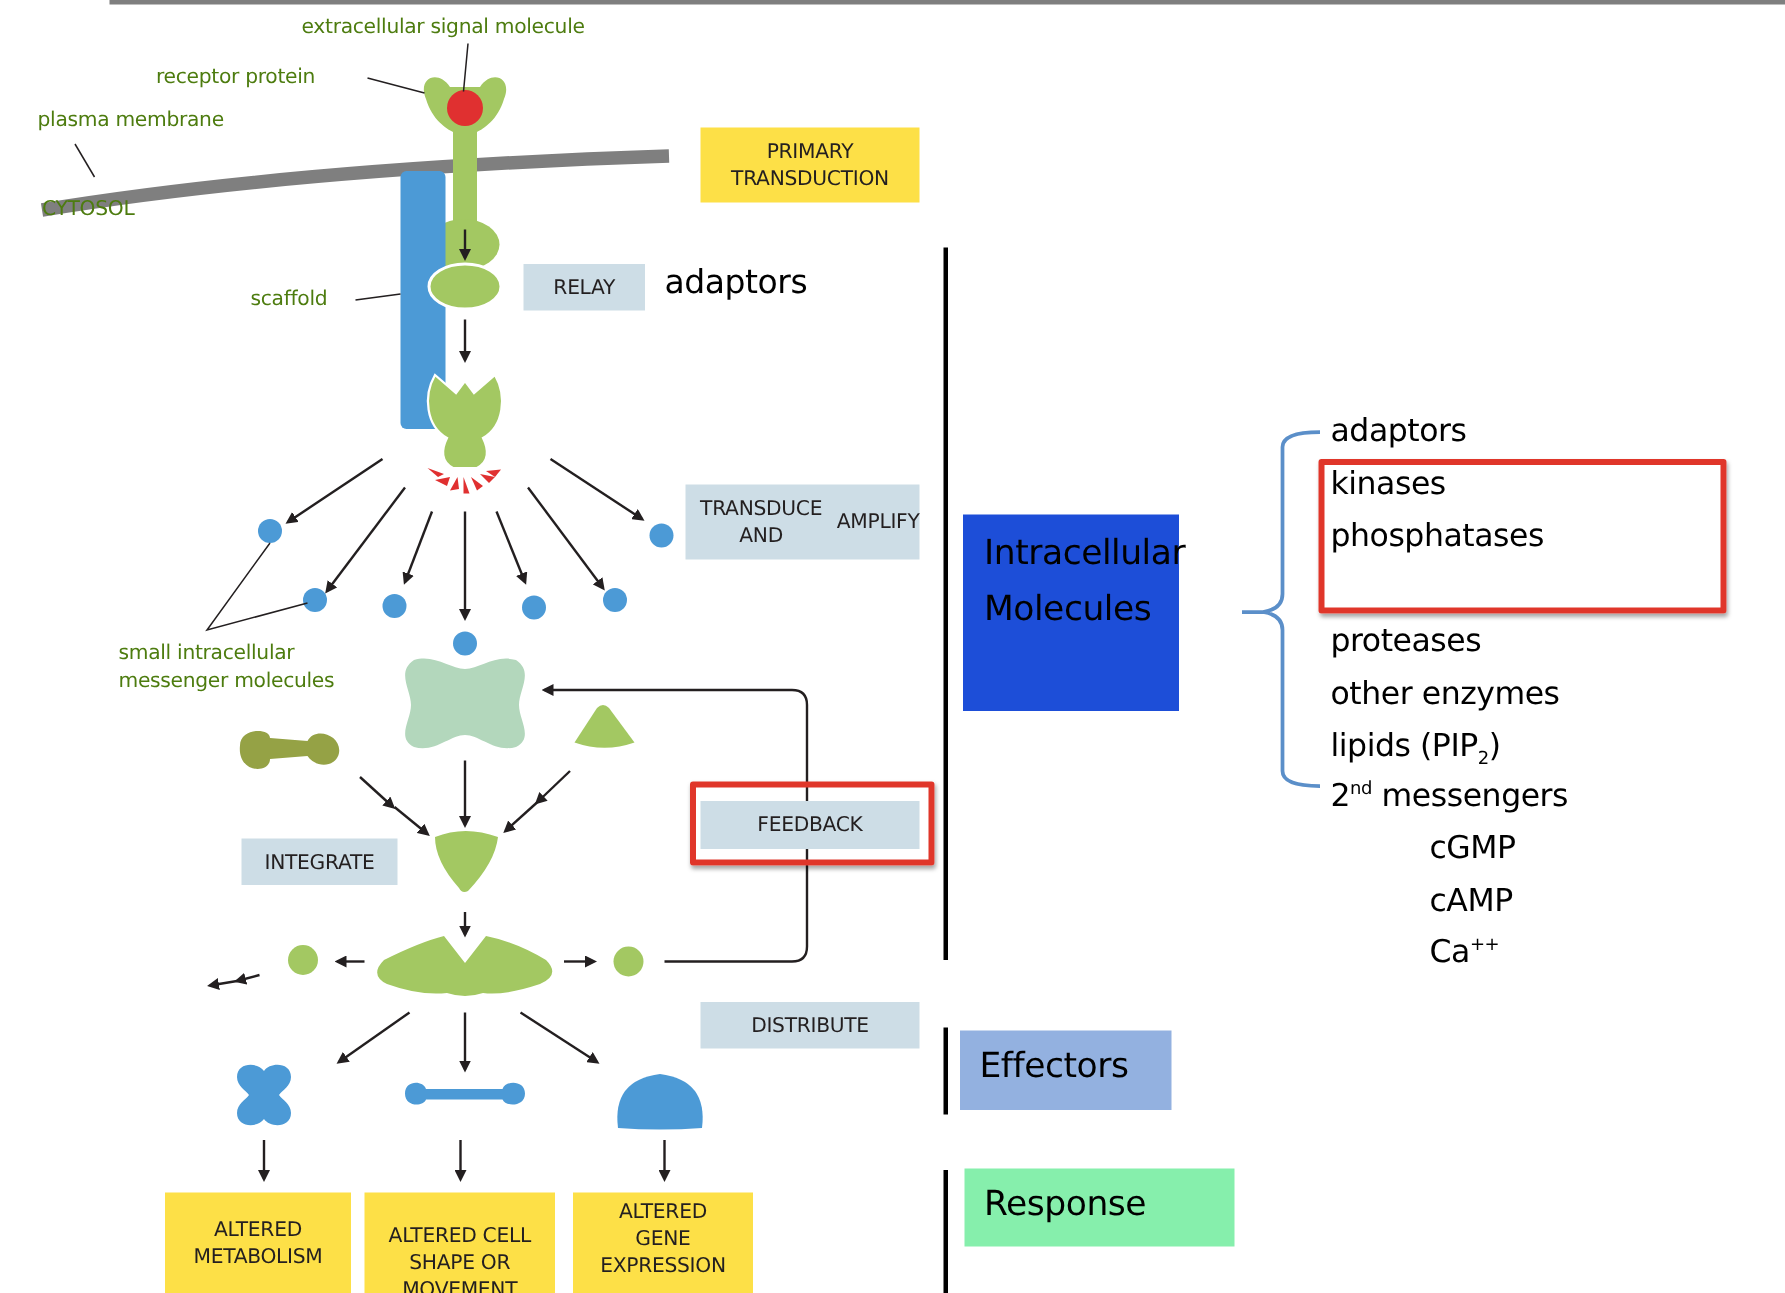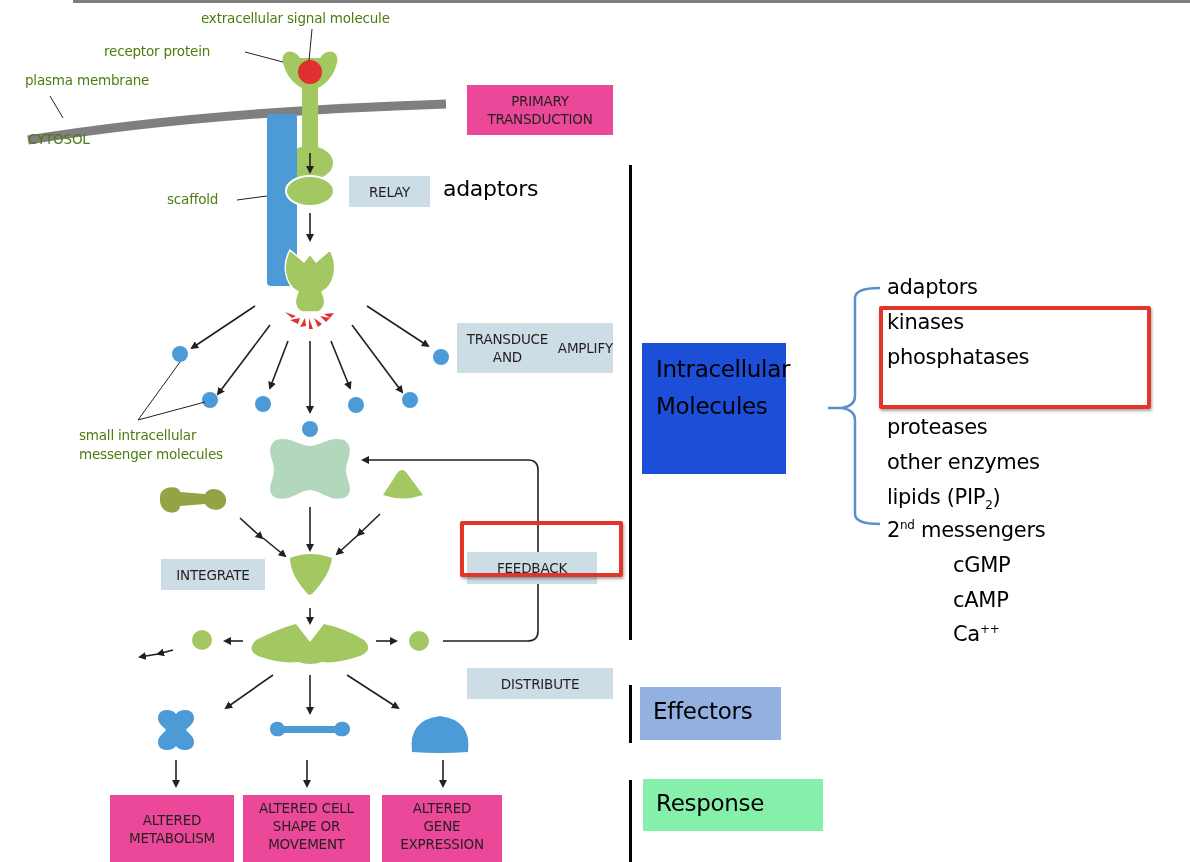--- a/index.html
+++ b/index.html
@@ -4,21 +4,21 @@
 <style>
   html, body { margin: 0; padding: 0; background: #ffffff; }
   body { width: 1190px; height: 862px; position: relative; overflow: hidden;
          font-family: "Liberation Sans", sans-serif; color: #231f20; }
   #stage { position: absolute; left: 0; top: 0; width: 1190px; height: 862px; }
   .topbar { position: absolute; left: 73px; top: 0; width: 1117px; height: 3px; background: #7f7f7f; }
   .lbl { position: absolute; font-family: "DejaVu Sans", sans-serif; font-size: 13.5px; color: #4d7c0f; white-space: nowrap; letter-spacing: -0.2px; }
   .box { position: absolute; display: flex; align-items: center; justify-content: center; text-align: center;
          font-family: "DejaVu Sans", sans-serif; font-size: 13.5px; line-height: 18px; color: #231f20; letter-spacing: -0.2px; }
   .blue-box { background: #cddde6; }
-  .yellow-box { background: #ec4899; }
+  .yellow-box { background: #fde047; }
   .big { position: absolute; font-family: "DejaVu Sans", sans-serif; color: #000; white-space: nowrap; letter-spacing: -0.3px; }
   .redframe { position: absolute; border: 4px solid #e0362a; box-sizing: border-box; border-radius: 2px;
               box-shadow: 1px 2px 3px rgba(0,0,0,0.35); }
   .vline { position: absolute; width: 3px; background: #000; }
   .list-item { position: absolute; font-family: "DejaVu Sans", sans-serif; font-size: 21px; color: #000; white-space: nowrap; letter-spacing: -0.3px; }
   sub, sup { font-size: 12px; }
 </style>
 </head>
 <body>
 
@@ -146,30 +146,30 @@
   <div class="box yellow-box" style="left:467px;top:85px;width:146px;height:50px;flex-direction:column">
     <div>PRIMARY</div>
     <div>TRANSDUCTION</div>
   </div>
   <div class="box blue-box" style="left:349px;top:176px;width:81px;height:31px">RELAY</div>
   <div class="big" style="left:443px;top:176px;font-size:22px">adaptors</div>
   <div class="box blue-box" style="left:457px;top:323px;width:156px;height:50px;flex-direction:row">
     <div>TRANSDUCE AND</div>
     <div>AMPLIFY</div>
   </div>
-  <div class="box blue-box" style="left:467px;top:552px;width:130px;height:32px">FEEDBACK</div>
+  <div class="box blue-box" style="left:467px;top:534px;width:146px;height:32px">FEEDBACK</div>
   <div class="redframe" style="left:460px;top:521px;width:163px;height:56px"></div>
   <div class="box blue-box" style="left:161px;top:559px;width:104px;height:31px">INTEGRATE</div>
   <div class="box blue-box" style="left:467px;top:668px;width:146px;height:31px">DISTRIBUTE</div>
 
   <div class="box yellow-box" style="left:110px;top:795px;width:124px;height:67px;flex-direction:column">
     <div>ALTERED</div>
     <div>METABOLISM</div>
   </div>
-  <div class="box yellow-box" style="left:243px;top:795px;width:127px;height:67px;flex-direction:column;justify-content:flex-start;padding-top:4px;box-sizing:border-box">
+  <div class="box yellow-box" style="left:243px;top:795px;width:127px;height:67px;flex-direction:column;justify-content:flex-start;padding-top:20px;box-sizing:border-box">
     <div>ALTERED CELL</div>
     <div>SHAPE OR</div>
     <div>MOVEMENT</div>
   </div>
   <div class="box yellow-box" style="left:382px;top:795px;width:120px;height:67px;flex-direction:column;justify-content:flex-start;padding-top:4px;box-sizing:border-box">
     <div>ALTERED</div>
     <div>GENE</div>
     <div>EXPRESSION</div>
   </div>
 

